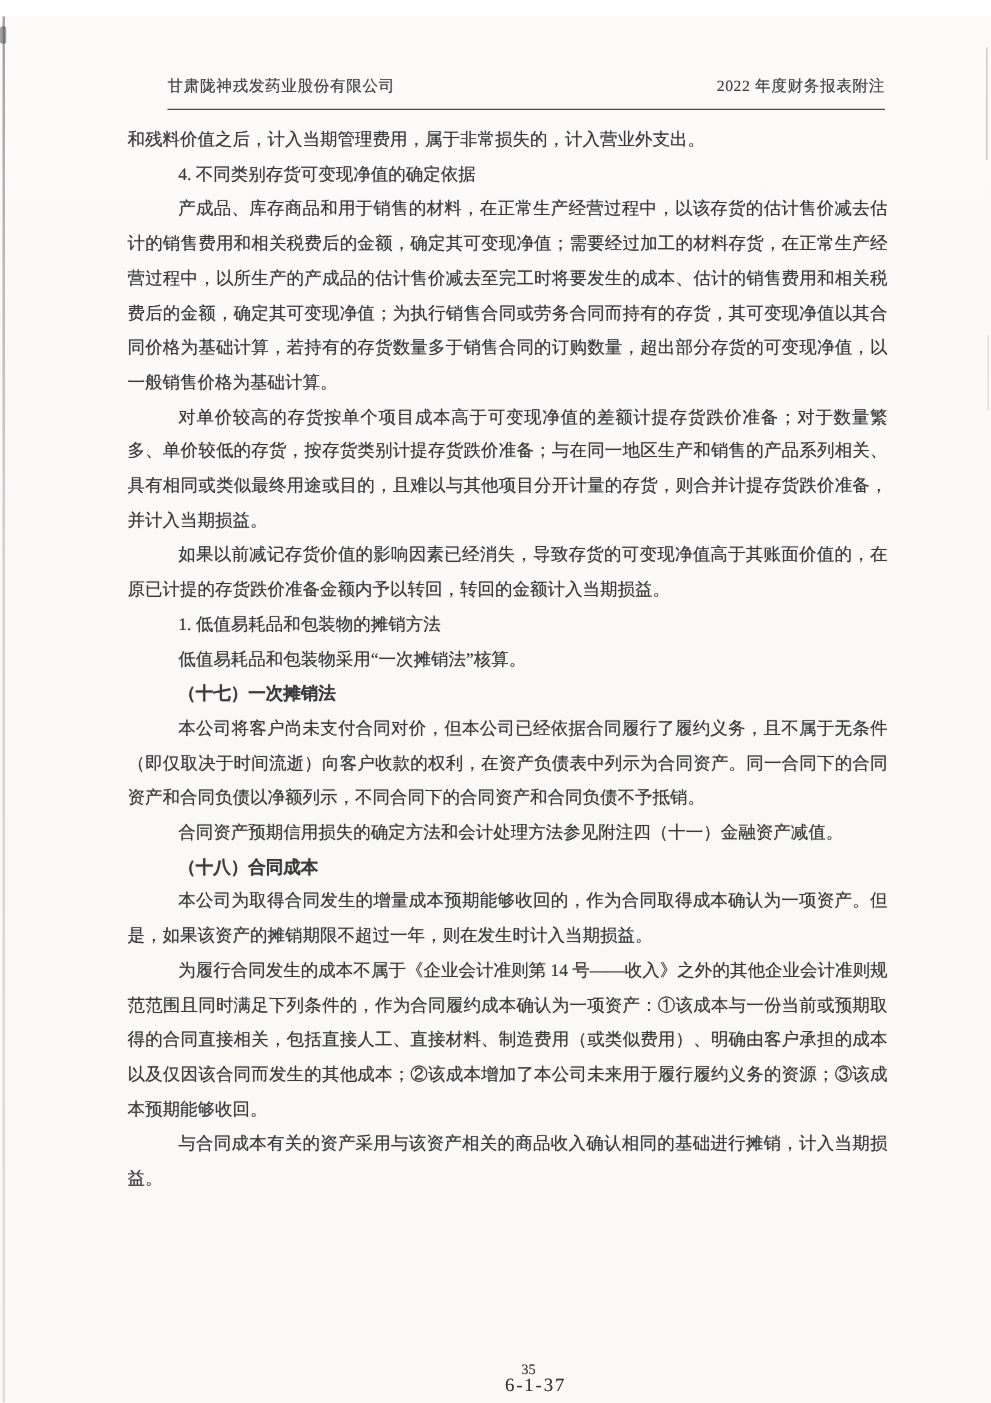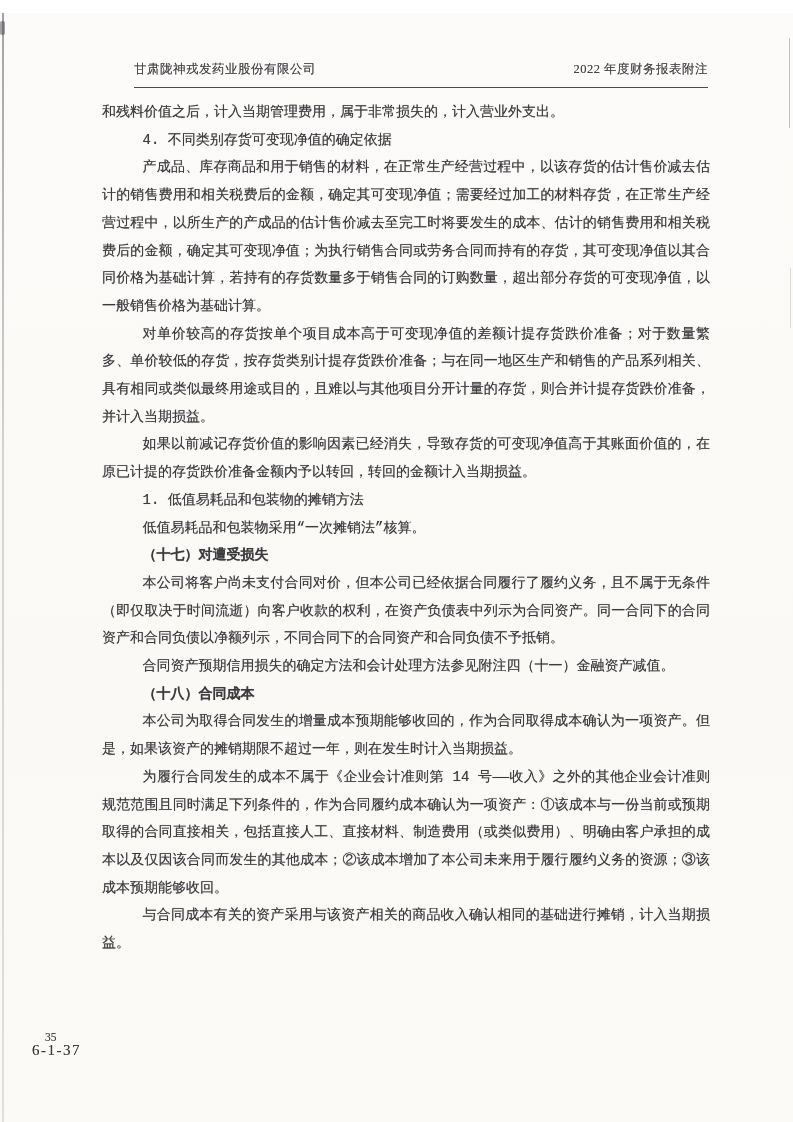--- a/index.html
+++ b/index.html
@@ -47,27 +47,27 @@
   .content{
     position:absolute;left:102px;top:86px;width:608px;
     font-size:14px;line-height:27.7px;
     color:#3b3b3e;
     text-shadow:0 0 0.7px rgba(66,66,70,0.65);
   }
   .content p{
     margin:0;padding:0;
     text-align:justify;
     text-indent:2.9em;
-    font-family:Liberation Mono, monospace;
   }
   .content p.cont{text-indent:0;}
   .content p.hbold{font-weight:bold;}
   
   .footer{
-    position:absolute;top:1028px;left:0;width:100%;
+    position:absolute;top:1087px;left:0;width:100%;
+    text-align:center;
   }
   .pagenum{
     position:relative;display:inline-block;left:32px;
     font-size:15px;letter-spacing:1.5px;color:#38383b;
     text-shadow:0 0 0.5px rgba(60,60,65,0.6);
   }
   .pn-annot{
     position:absolute;top:-11px;left:13px;
     font-size:11.5px;letter-spacing:0;color:#45454a;
   }
@@ -88,21 +88,21 @@
   </div>
 
   <div class="content">
     <p class="cont">和残料价值之后，计入当期管理费用，属于非常损失的，计入营业外支出。</p>
     <p class="hnum">4. 不同类别存货可变现净值的确定依据</p>
     <p class="para">产成品、库存商品和用于销售的材料，在正常生产经营过程中，以该存货的估计售价减去估计的销售费用和相关税费后的金额，确定其可变现净值；需要经过加工的材料存货，在正常生产经营过程中，以所生产的产成品的估计售价减去至完工时将要发生的成本、估计的销售费用和相关税费后的金额，确定其可变现净值；为执行销售合同或劳务合同而持有的存货，其可变现净值以其合同价格为基础计算，若持有的存货数量多于销售合同的订购数量，超出部分存货的可变现净值，以一般销售价格为基础计算。</p>
     <p class="para">对单价较高的存货按单个项目成本高于可变现净值的差额计提存货跌价准备；对于数量繁多、单价较低的存货，按存货类别计提存货跌价准备；与在同一地区生产和销售的产品系列相关、具有相同或类似最终用途或目的，且难以与其他项目分开计量的存货，则合并计提存货跌价准备，并计入当期损益。</p>
     <p class="para">如果以前减记存货价值的影响因素已经消失，导致存货的可变现净值高于其账面价值的，在原已计提的存货跌价准备金额内予以转回，转回的金额计入当期损益。</p>
     <p class="hnum">1. 低值易耗品和包装物的摊销方法</p>
     <p class="para">低值易耗品和包装物采用“一次摊销法”核算。</p>
-    <p class="hbold">（十七）对遭受损失</p>
+    <p class="hbold">（十七）一次摊销法</p>
     <p class="para">本公司将客户尚未支付合同对价，但本公司已经依据合同履行了履约义务，且不属于无条件（即仅取决于时间流逝）向客户收款的权利，在资产负债表中列示为合同资产。同一合同下的合同资产和合同负债以净额列示，不同合同下的合同资产和合同负债不予抵销。</p>
     <p class="para">合同资产预期信用损失的确定方法和会计处理方法参见附注四（十一）金融资产减值。</p>
     <p class="hbold">（十八）合同成本</p>
     <p class="para">本公司为取得合同发生的增量成本预期能够收回的，作为合同取得成本确认为一项资产。但是，如果该资产的摊销期限不超过一年，则在发生时计入当期损益。</p>
     <p class="para">为履行合同发生的成本不属于《企业会计准则第 14 号——收入》之外的其他企业会计准则规范范围且同时满足下列条件的，作为合同履约成本确认为一项资产：①该成本与一份当前或预期取得的合同直接相关，包括直接人工、直接材料、制造费用（或类似费用）、明确由客户承担的成本以及仅因该合同而发生的其他成本；②该成本增加了本公司未来用于履行履约义务的资源；③该成本预期能够收回。</p>
     <p class="para">与合同成本有关的资产采用与该资产相关的商品收入确认相同的基础进行摊销，计入当期损益。</p>
   </div>
 
   <div class="footer">
     <span class="pagenum">

